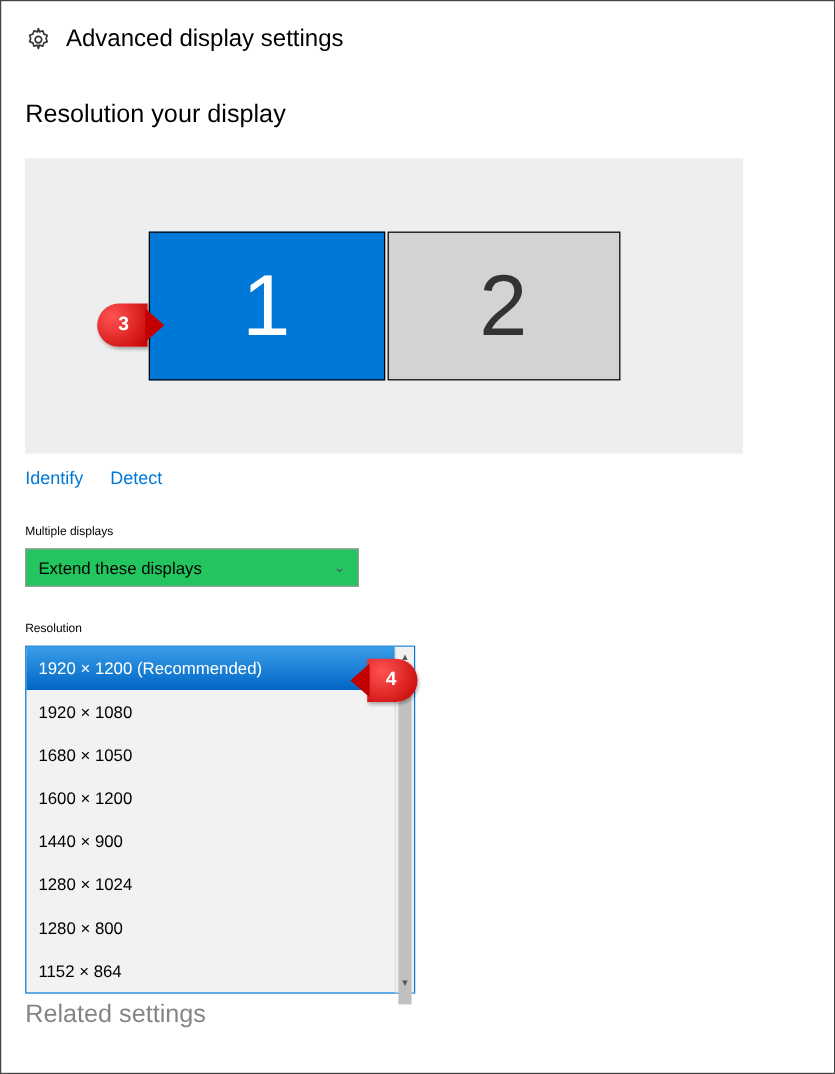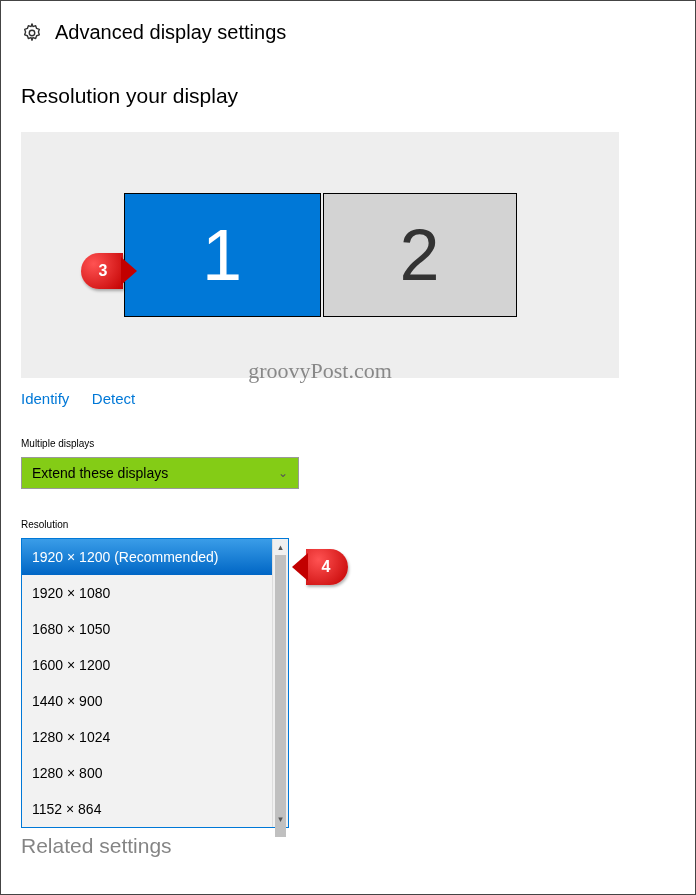--- a/index.html
+++ b/index.html
@@ -97,39 +97,39 @@
     }
     .field-label {
       font-size: 10px;
       color: #000;
       margin-bottom: 8px;
     }
     .select-box {
       width: 278px;
       height: 32px;
       border: 1px solid #999;
-      background: #84cc16;
+      background: #22c55e;
       display: flex;
       align-items: center;
       justify-content: space-between;
       padding: 0 10px;
       font-size: 14px;
       color: #000;
       cursor: pointer;
       margin-bottom: 30px;
     }
     .chevron {
       font-size: 12px;
       color: #555;
     }
     .resolution-section {
       position: relative;
     }
     .dropdown-open {
-      width: 268px;
+      width: 325px;
       border: 1px solid #0078d7;
       background: #f2f2f2;
       position: relative;
       text-align: center;
     }
     .dropdown-item {
       height: 36px;
       display: flex;
       align-items: center;
       padding: 0 10px;
@@ -235,21 +235,20 @@
       </svg>
     </span>
     <h1>Advanced display settings</h1>
   </div>
 
   <h2 class="subtitle">Resolution your display</h2>
 
   <div class="display-preview">
     <div class="monitor monitor-1">1</div>
     <div class="monitor monitor-2">2</div>
-    <div class="watermark">groovyPost.com</div>
   </div>
 
   <div class="links-row">
     <a class="link">Identify</a>
     <a class="link">Detect</a>
   </div>
 
   <div class="field-label">Multiple displays</div>
   <div class="select-box">
     <span>Extend these displays</span>

